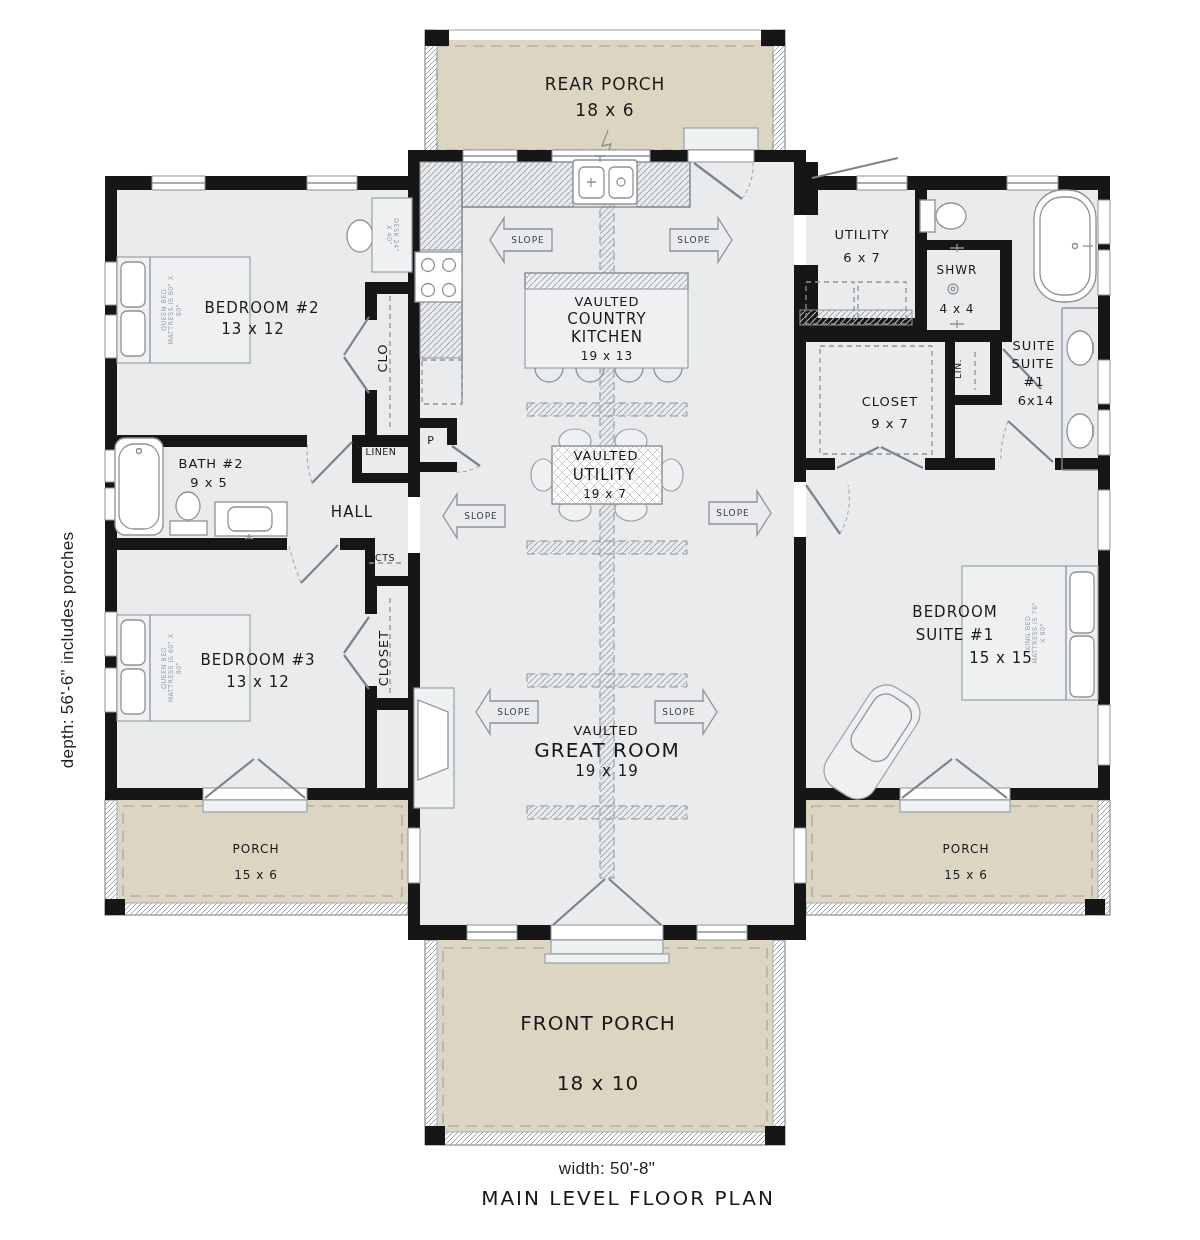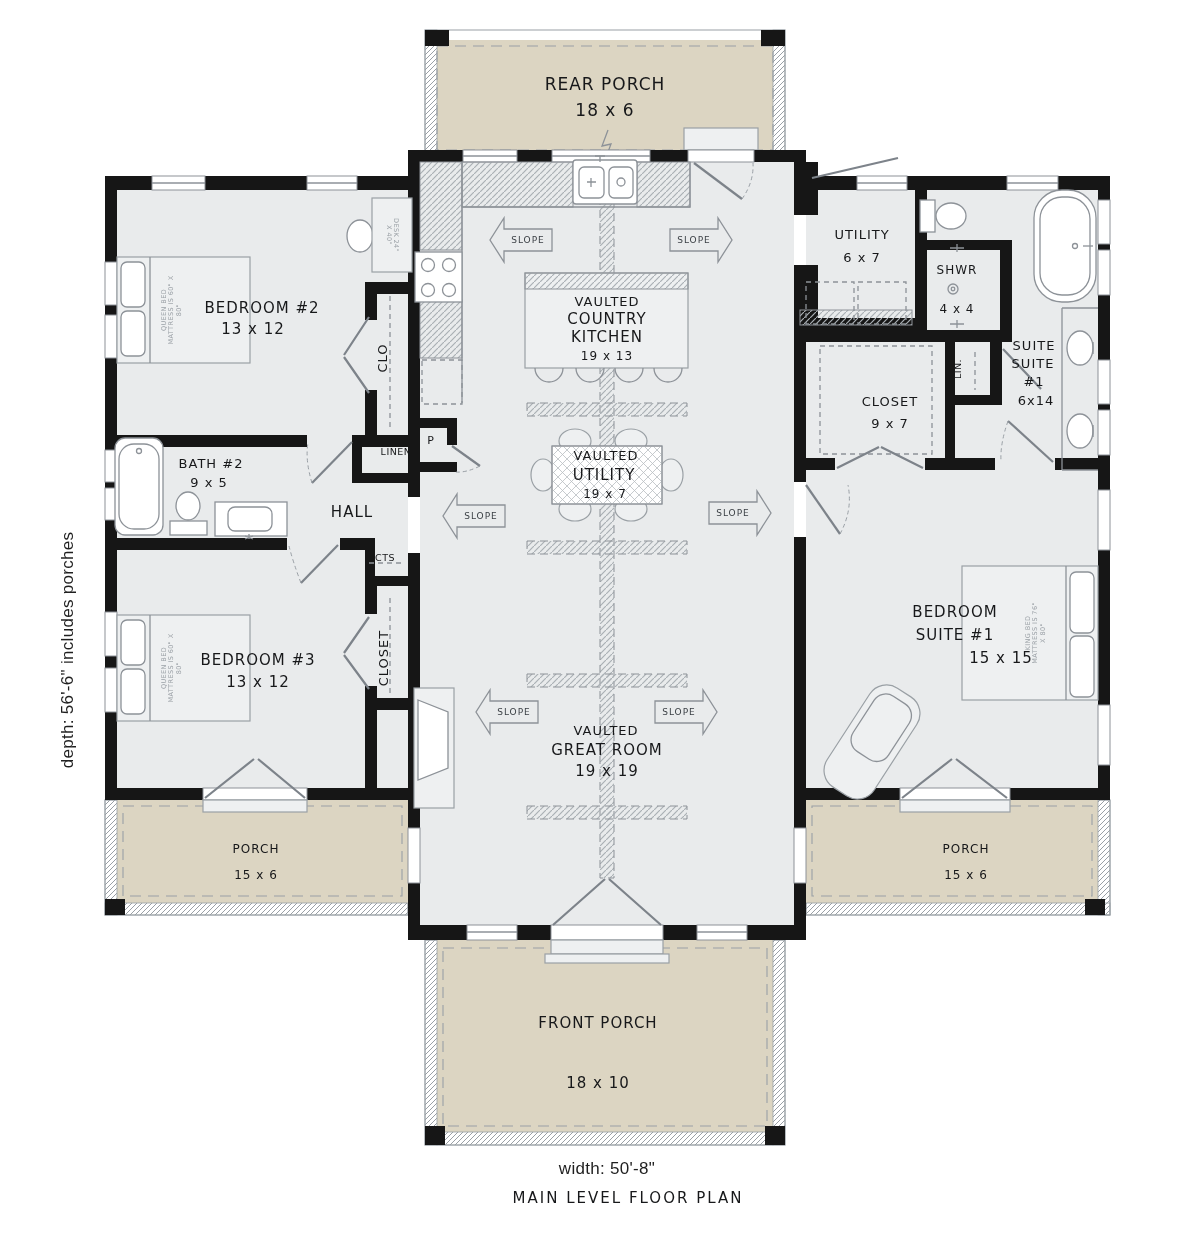--- a/index.html
+++ b/index.html
@@ -18,21 +18,21 @@
   .hstrip{fill:url(#hatchD);stroke:#9aa0a6;stroke-width:0.8;}
   .cnt{fill:url(#hatch);stroke:#8d9298;stroke-width:1;}
   .pf{fill:#dcd5c2;}
   .if{fill:#e9ebec;}
   .pd{fill:none;stroke:#9aa0a6;stroke-width:1.1;stroke-dasharray:11 7;}
   .ol{fill:none;stroke:#9aa0a6;stroke-width:1;}
   .lb{position:absolute;transform:translate(-50%,-50%);white-space:nowrap;color:#17181a;
       letter-spacing:1px;text-align:center;line-height:1;}
   .v{transform:translate(-50%,-50%) rotate(-90deg);}
   .r90{transform:translate(-50%,-50%) rotate(90deg);}
-  .s17{font-size:17px;}  .s16{font-size:15px;} .s15{font-size:15px;} .s14{font-size:12px;}
+  .s17{font-size:17px;}  .s16{font-size:20px;} .s15{font-size:15px;} .s14{font-size:12px;}
   .s13{font-size:13px;}  .s11{font-size:11px;} .s9{font-size:9.5px;letter-spacing:.5px;}
   .slp{font-size:9px;letter-spacing:1px;color:#3a3f44;}
   .tiny{font-size:6.5px;color:#9aa0a6;letter-spacing:.4px;line-height:1.15;}
   .note{font-family:"Liberation Sans",sans-serif;letter-spacing:.3px;color:#1f1f1f;}
 </style>
 </head>
 <body>
 
 <div id="stage">
 
@@ -365,21 +365,21 @@
 <div class="lb s13" style="left:1034px;top:381px">#1</div>
 <div class="lb s13" style="left:1036px;top:400px">6x14</div>
 
 <div class="lb s13" style="left:890px;top:401px">CLOSET</div>
 <div class="lb s13" style="left:890px;top:423px">9 x 7</div>
 
 <div class="lb s15" style="left:262px;top:308px">BEDROOM #2</div>
 <div class="lb s15" style="left:253px;top:329px">13 x 12</div>
 
 <div class="lb s13 v" style="left:382px;top:358px">CLO</div>
-<div class="lb s9" style="left:396px;top:452px">LINEN</div>
+<div class="lb s9" style="left:381px;top:452px">LINEN</div>
 <div class="lb s11" style="left:431px;top:440px">P</div>
 
 <div class="lb s13" style="left:211px;top:463px">BATH #2</div>
 <div class="lb s13" style="left:209px;top:482px">9 x 5</div>
 
 <div class="lb s15" style="left:352px;top:512px">HALL</div>
 <div class="lb s9" style="left:385px;top:558px">CTS</div>
 
 <div class="lb s13" style="left:606px;top:455px">VAULTED</div>
 <div class="lb s15" style="left:604px;top:475px">UTILITY</div>

